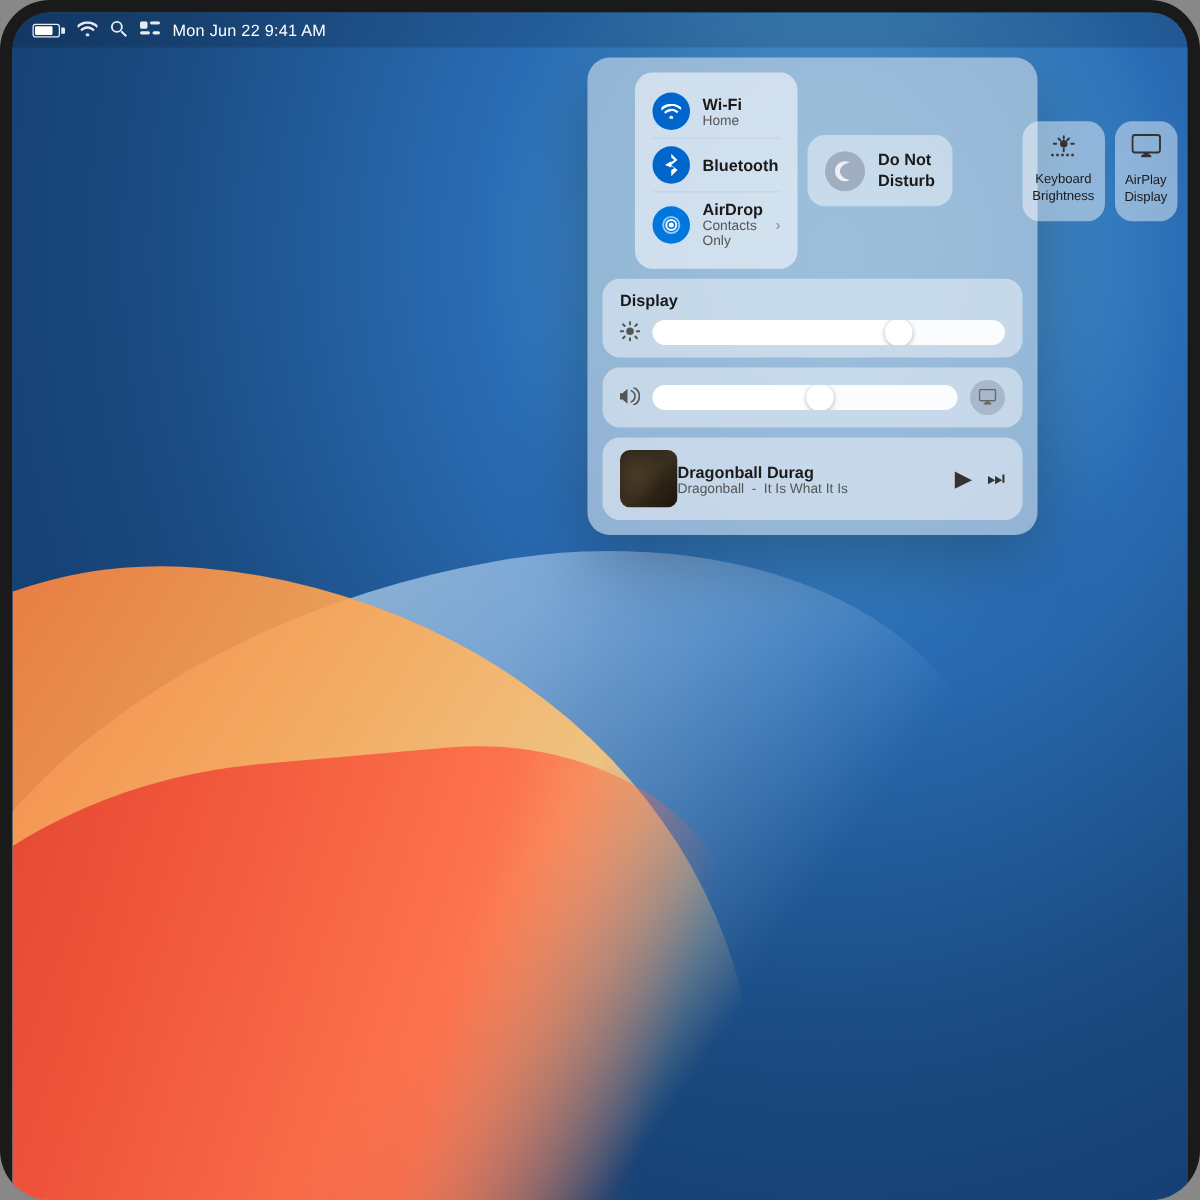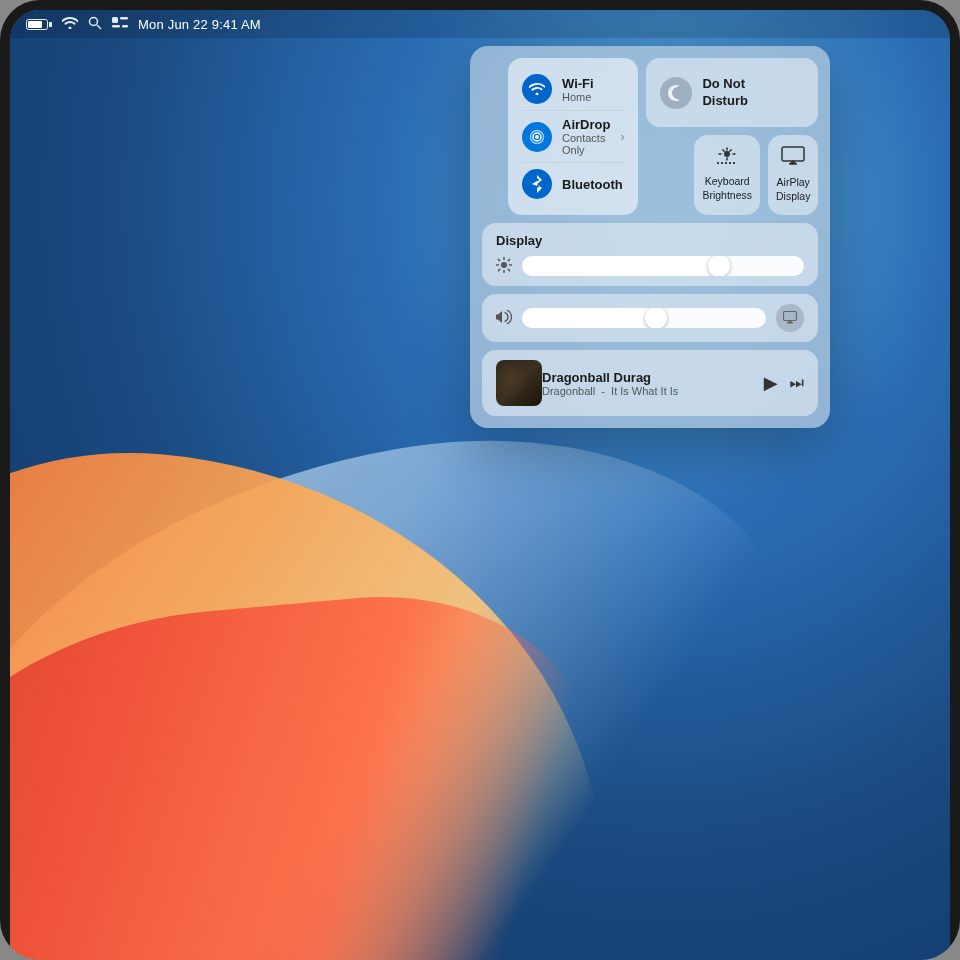--- a/index.html
+++ b/index.html
@@ -188,23 +188,24 @@
       color: #555;
     }
 
     .cc-network-chevron {
       color: #888;
       font-size: 12px;
     }
 
     .cc-right-column {
       display: flex;
-      flex-direction: column;
+      flex-direction: row;
       gap: 8px;
       flex: 1;
+      align-items: center;
     }
 
     .cc-do-not-disturb {
       background: rgba(255,255,255,0.45);
       border-radius: 14px;
       padding: 12px 14px;
       display: flex;
       align-items: center;
       gap: 10px;
       cursor: pointer;
@@ -487,43 +488,43 @@
                 <path d="M8 9.5a1.5 1.5 0 1 1 0 3 1.5 1.5 0 0 1 0-3zm0-4c1.8 0 3.4.8 4.5 2l1.3-1.3C12.3 5 10.3 4 8 4s-4.3 1-5.8 2.7L3.5 8C4.6 6.8 6.2 6 8 6zm0-4c3 0 5.7 1.3 7.5 3.3l1.3-1.3C14.7 1.5 11.5 0 8 0S1.3 1.5-.8 3.9l1.3 1.4C2.3 3.3 5 2 8 2z"></path>
               </svg>
             </div>
             <div class="cc-network-text">
               <div class="cc-network-label">Wi-Fi</div>
               <div class="cc-network-sub">Home</div>
             </div>
           </div>
 
           <div class="cc-network-item">
+            <div class="cc-network-icon">
+              <svg width="12" height="18" viewBox="0 0 12 18" fill="white">
+                <path d="M6 0L11 5l-5 4 5 4-5 5v-7L1 9l5-3V0zm0 3v3.5L8.5 5 6 3zm0 6.5V13l2.5-1.5L6 9.5z"></path>
+              </svg>
+            </div>
+            <div class="cc-network-text">
+              <div class="cc-network-label">Bluetooth</div>
+            </div>
+          </div>
+
+          <div class="cc-network-item">
             <div class="cc-network-icon" style="background: #0077dd;">
               <svg width="18" height="18" viewBox="0 0 18 18" fill="white">
                 <circle cx="9" cy="9" r="4" fill="none" stroke="white" stroke-width="1.5"></circle>
                 <circle cx="9" cy="9" r="6.5" fill="none" stroke="white" stroke-width="1.5" opacity="0.6"></circle>
                 <circle cx="9" cy="9" r="2" fill="white"></circle>
               </svg>
             </div>
             <div class="cc-network-text">
               <div class="cc-network-label">AirDrop</div>
               <div class="cc-network-sub">Contacts Only</div>
             </div>
             <div class="cc-network-chevron">›</div>
-          </div>
-
-          <div class="cc-network-item">
-            <div class="cc-network-icon">
-              <svg width="12" height="18" viewBox="0 0 12 18" fill="white">
-                <path d="M6 0L11 5l-5 4 5 4-5 5v-7L1 9l5-3V0zm0 3v3.5L8.5 5 6 3zm0 6.5V13l2.5-1.5L6 9.5z"></path>
-              </svg>
-            </div>
-            <div class="cc-network-text">
-              <div class="cc-network-label">Bluetooth</div>
-            </div>
           </div>
         </div>
 
         <div class="cc-right-column">
 
           <div class="cc-do-not-disturb">
             <div class="cc-dnd-icon">
               <svg width="18" height="18" viewBox="0 0 18 18" fill="none">
                 <path d="M9 1C4.6 1 1 4.6 1 9s3.6 8 8 8c1.4 0 2.7-.4 3.9-1C8.1 15.2 5 12.4 5 9s3.1-6.2 7.9-7C11.7 1.4 10.4 1 9 1z" fill="white" opacity="0.8"></path>
               </svg>

